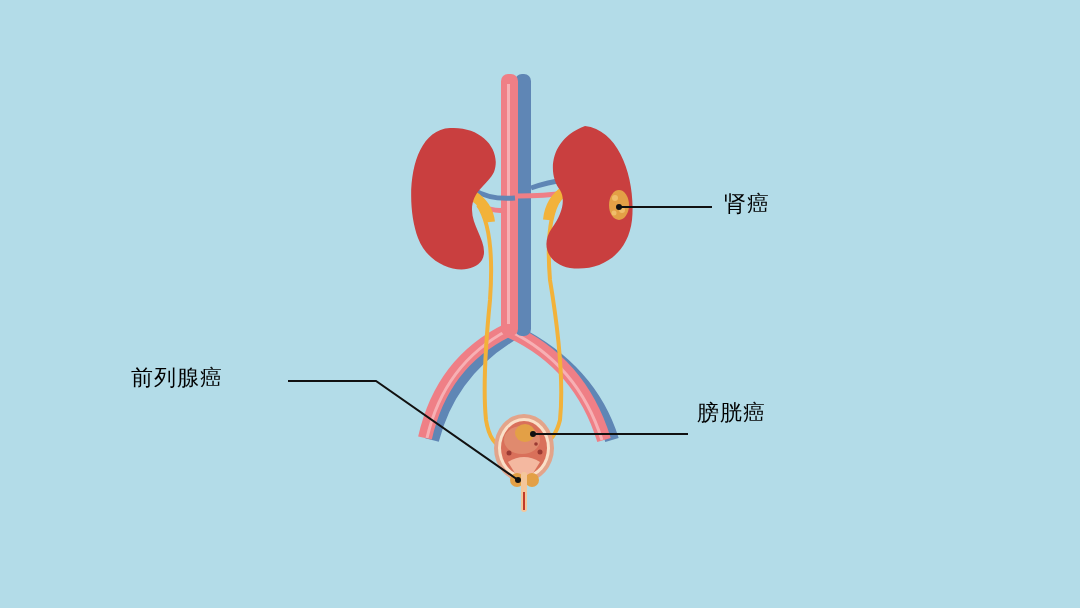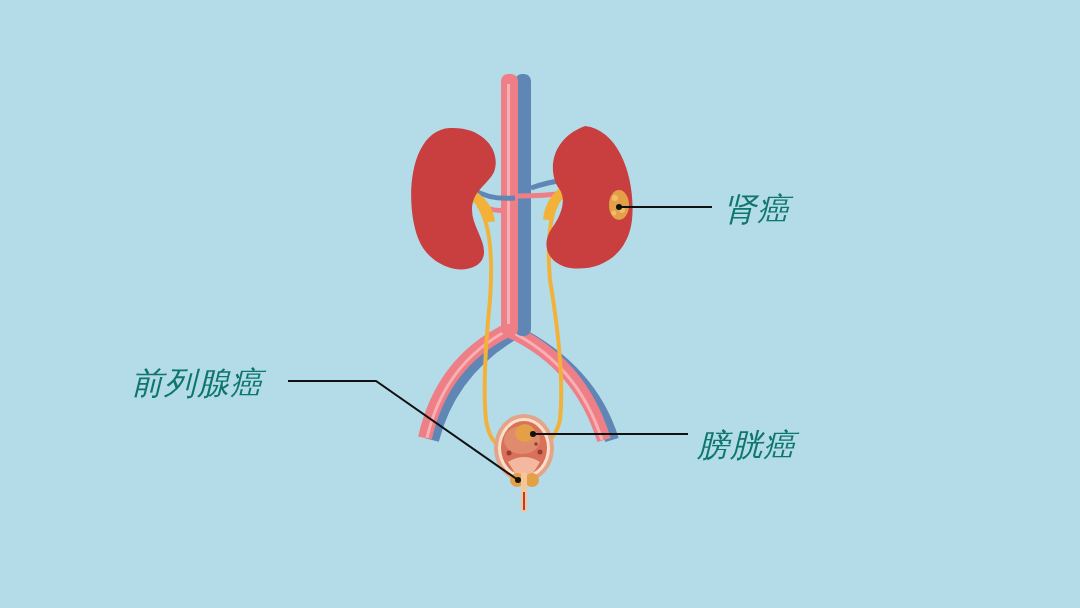--- a/index.html
+++ b/index.html
@@ -1,18 +1,18 @@
 <!DOCTYPE html>
 <html><head>
 <meta charset="utf-8">
 <style>
   html,body{margin:0;padding:0;}
   body{width:1080px;height:608px;background:#b3dce8;overflow:hidden;position:relative;font-family:"DejaVu Sans",sans-serif;}
   svg{position:absolute;left:0;top:0;}
-  .label{position:absolute;font-size:32px;color:#0f766e;line-height:1;white-space:nowrap;letter-spacing:1px;font-style:italic;}
+  .label{position:absolute;font-size:22px;color:#000000;line-height:1;white-space:nowrap;letter-spacing:1px;}
 </style>
 </head>
 <body>
 
 <svg width="1080" height="608" viewBox="0 0 1080 608">
 
   <g>
     <path d="M515 332 Q450 370 432 440" fill="none" stroke="#5f86b5" stroke-width="14"></path>
     <path d="M515 332 Q590 370 612 440" fill="none" stroke="#5f86b5" stroke-width="14"></path>
     <path d="M508 330 Q442 362 425 438" fill="none" stroke="#ef7f86" stroke-width="14"></path>
@@ -75,13 +75,13 @@
     <circle cx="619" cy="207" r="3" fill="#111"></circle>
     <polyline points="288,381 376,381 518,480" fill="none" stroke="#111" stroke-width="2"></polyline>
     <circle cx="518" cy="480" r="3" fill="#111"></circle>
     <line x1="533" y1="434" x2="688" y2="434" stroke="#111" stroke-width="2"></line>
     <circle cx="533" cy="434" r="3" fill="#111"></circle>
   </g>
 </svg>
 
 <div class="label" style="left:724px;top:193px;">肾癌</div>
 <div class="label" style="left:131px;top:367px;">前列腺癌</div>
-<div class="label" style="left:697px;top:429px;">膀胱癌</div>
+<div class="label" style="left:697px;top:402px;">膀胱癌</div>
 
 </body></html>

